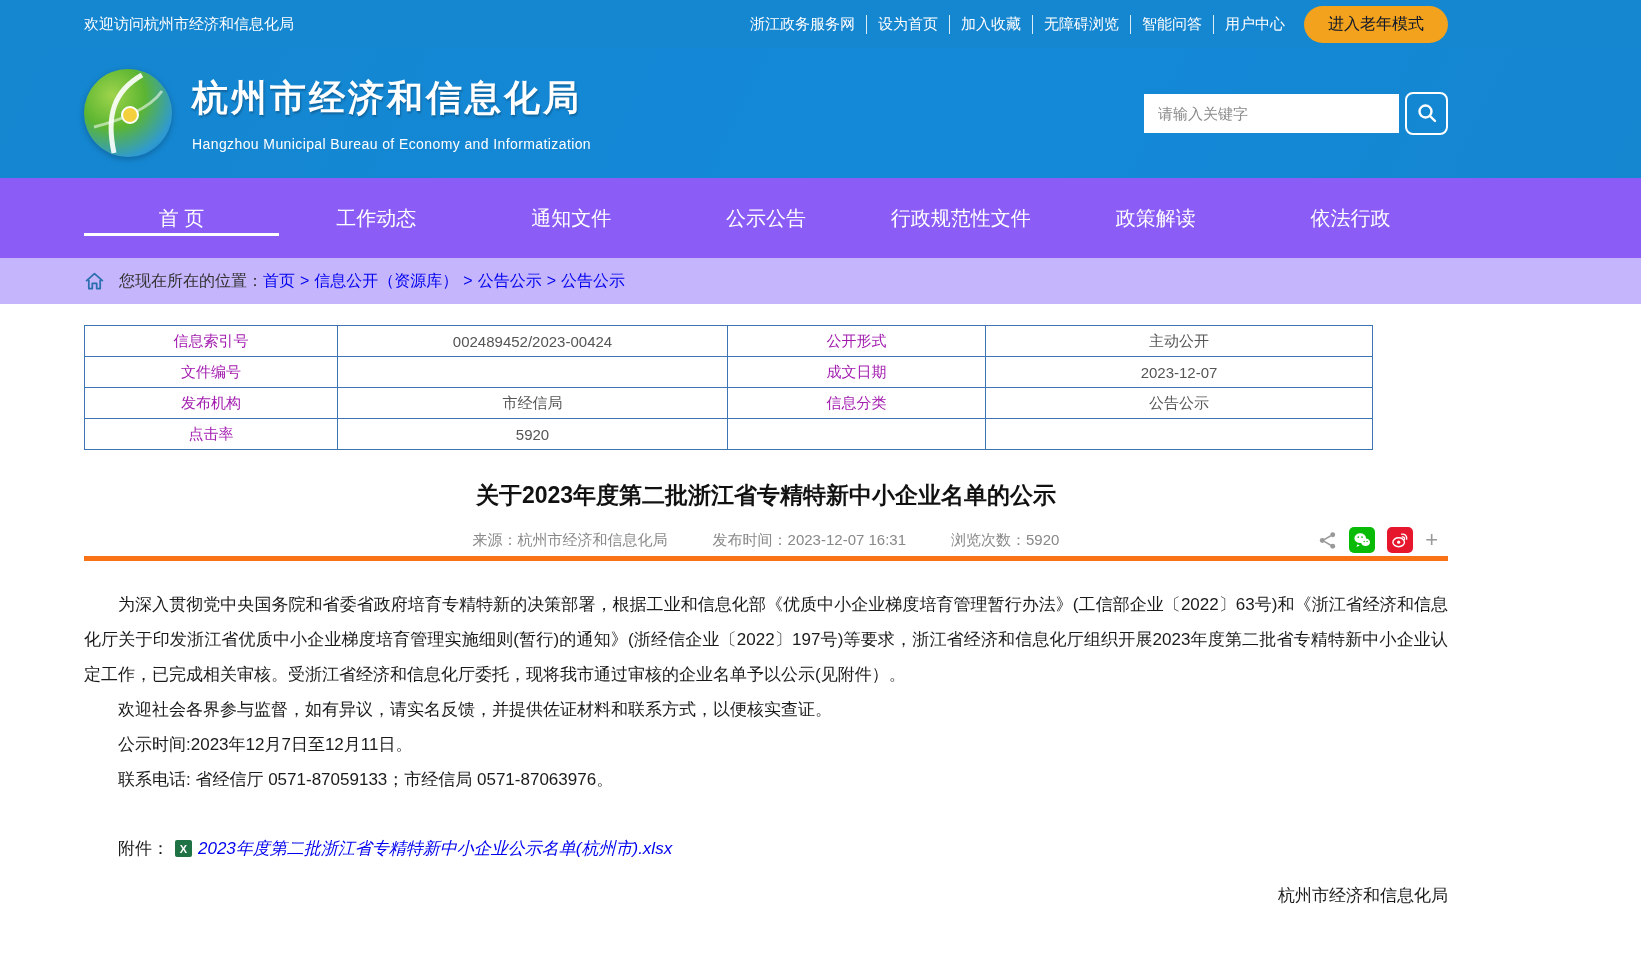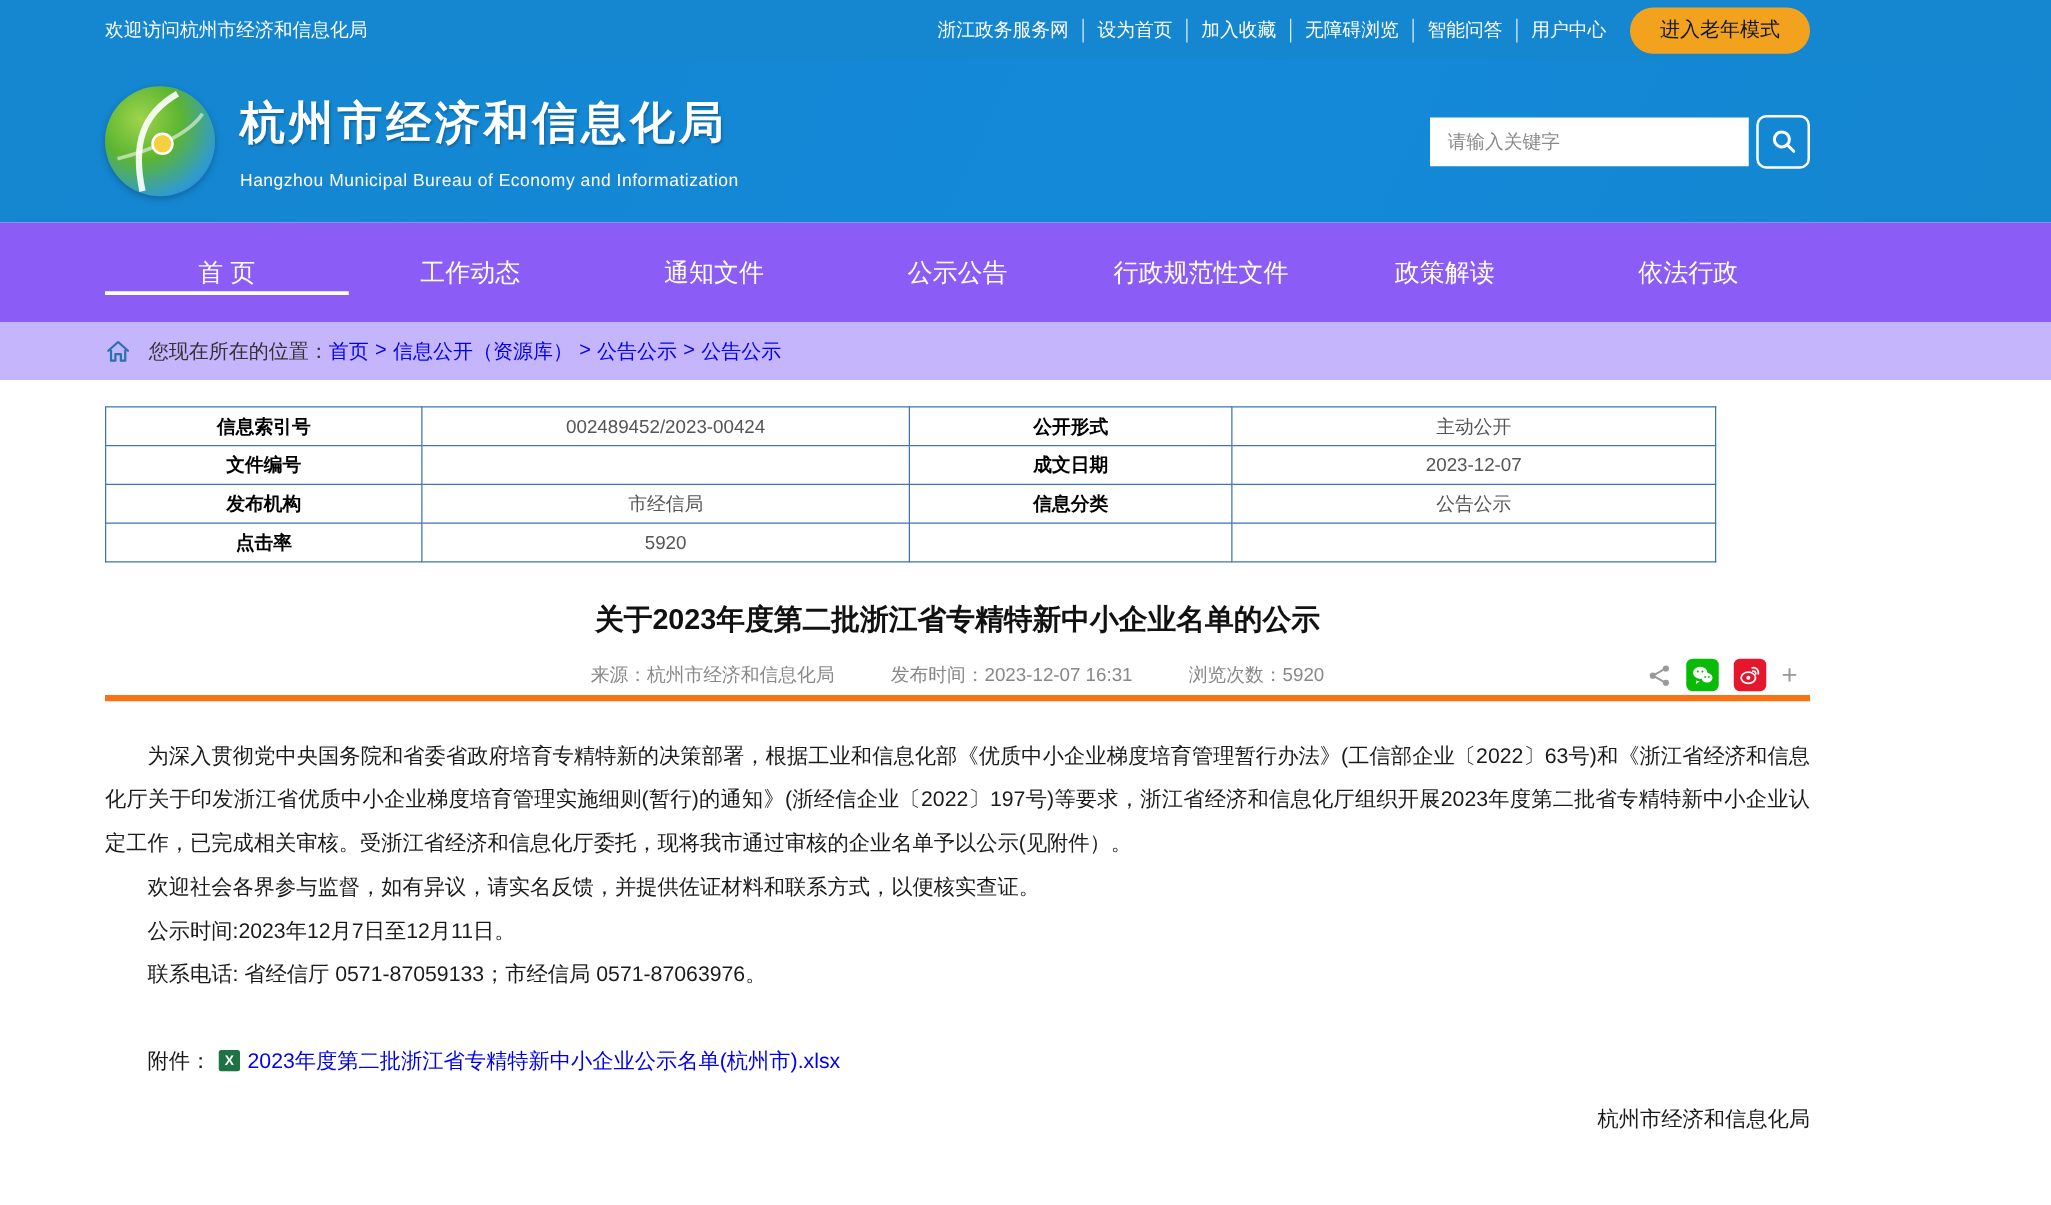--- a/index.html
+++ b/index.html
@@ -39,38 +39,38 @@
   
   .crumbbar { background:#c4b5fd; height:46px; }
   .crumb-inner { display:flex; align-items:center; height:46px; font-size:16px; color:#333; }
   .crumb-inner .home-ic { display:flex; align-items:center; margin-right:14px; cursor:pointer; }
   .crumb-inner a { color:#0000ee; text-decoration:none; cursor:pointer; }
   .crumb-sep { color:#0000ee; margin:0 5px; }
 
   
   .info-table { border-collapse:collapse; table-layout:fixed; width:1288px; margin-top:21px; }
   .info-table td { border:1px solid #3e74b2; height:31px; text-align:center; font-size:15px; overflow:hidden; }
-  .info-table td.t-label { font-weight:bold; color:#000000; }
+  .info-table td.t-label { font-weight:normal; color:#a21caf; }
   .info-table td.t-value { color:#555; }
 
   
   .art-title { text-align:center; font-size:23px; font-weight:bold; color:#111; margin-top:30px; }
   .meta-row { margin-top:16px; padding-bottom:16px; border-bottom:5px solid #f97316; position:relative; height:34px; }
   .meta-center { position:absolute; left:0; right:0; top:4px; display:flex; justify-content:center; gap:45px; color:#888; font-size:15px; }
   .share-box { position:absolute; right:10px; top:0; display:flex; align-items:center; gap:12px; }
   .share-box .gray-ic { color:#999; cursor:pointer; display:flex; }
   .sq-ic { width:26px; height:26px; border-radius:5px; display:flex; align-items:center; justify-content:center; cursor:pointer; }
   .plus-ic { color:#999; font-size:22px; cursor:pointer; line-height:1; }
 
   .art-body { margin-top:26px; font-size:17px; color:#1a1a1a; line-height:35px; }
   .art-body p { text-indent:2em; text-align:justify; }
   .attach-row { margin-top:40px; font-size:17px; color:#1a1a1a; display:flex; align-items:center; }
   .attach-row .indent { width:2em; }
   .xls-ic { width:17px; height:17px; background:#1f7244; border-radius:2px; color:#fff; font-size:11px; font-weight:bold; display:flex; align-items:center; justify-content:center; margin:0 6px; }
-  .attach-link { color:#0000ee; text-decoration:none; cursor:pointer; }
+  .attach-link { color:#0000ee; text-decoration:none; cursor:pointer;font-style:italic; }
   .sign-block { margin-top:18px; text-align:right; font-size:17px; color:#1a1a1a; line-height:35px; }
 </style>
 </head>
 <body>
 
 <div class="topbar">
   <div class="container topbar-inner">
     <span>欢迎访问杭州市经济和信息化局</span>
     <div class="topbar-links">
       <a>浙江政务服务网</a>

